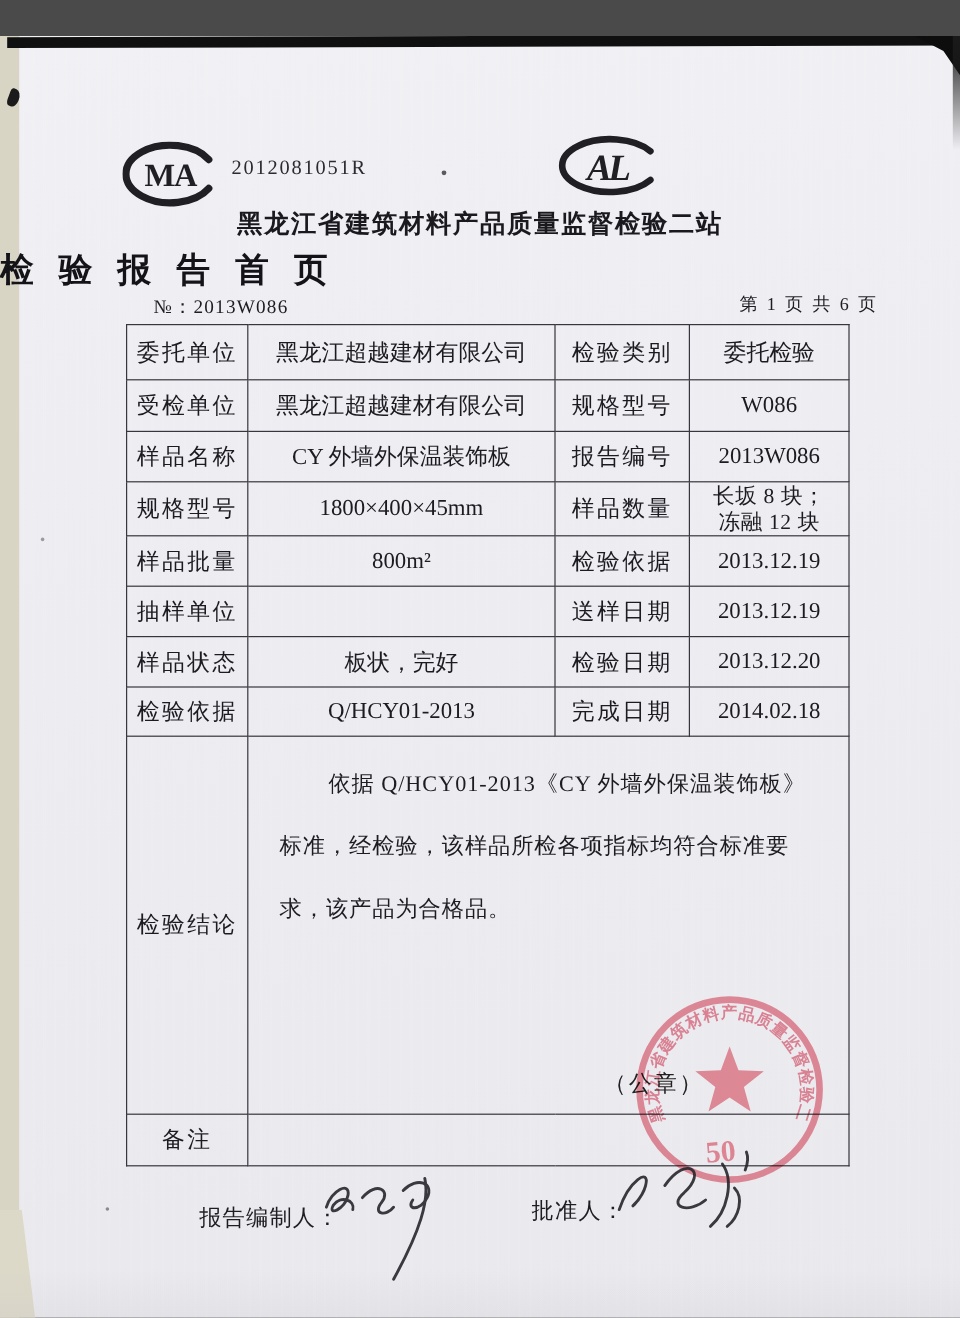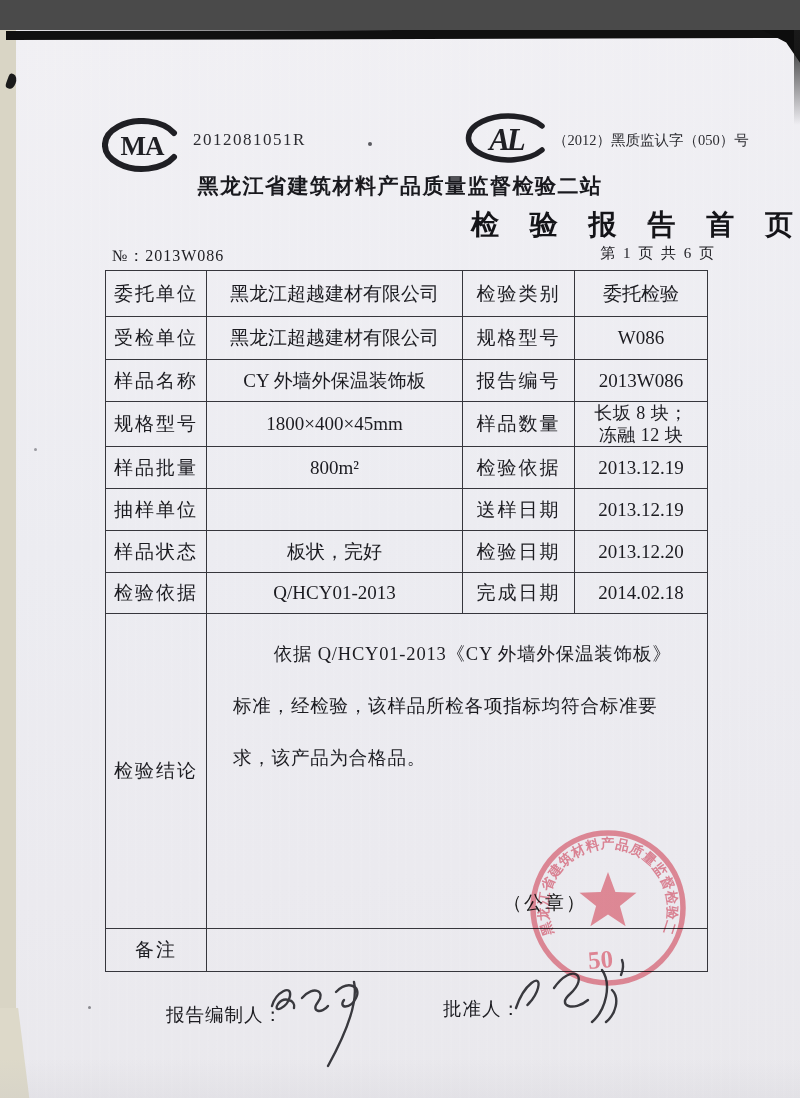--- a/index.html
+++ b/index.html
@@ -32,23 +32,23 @@
   .bottom-shade{position:absolute;left:0;bottom:0;width:800px;height:70px;
     background:linear-gradient(180deg,rgba(0,0,0,0),rgba(190,188,196,.28));}
 
   
   .cma-logo{position:absolute;left:102px;top:88px;}
   .cal-logo{position:absolute;left:462px;top:82px;}
   .cma-code{position:absolute;left:193px;top:100px;font-size:17px;letter-spacing:1.5px;color:#2b2b30;}
   .cal-code{position:absolute;left:553px;top:101px;font-size:14.5px;color:#2b2b30;}
   .org-name{position:absolute;left:0;top:142px;width:800px;text-align:center;
     font-size:21px;font-weight:bold;letter-spacing:1.5px;color:#19191e;}
-  .doc-title{position:absolute;left:0;top:176px;width:800px;text-align:right;
-    font-size:28px;font-weight:bold;letter-spacing:7px;color:#141418;font-family:Liberation Mono, monospace;}
-  .no-line{position:absolute;left:112px;top:216px;width:602px;height:22px;}
+  .doc-title{position:absolute;left:0;top:176px;width:800px;text-align:left;
+    font-size:28px;font-weight:bold;letter-spacing:7px;color:#141418;}
+  .no-line{position:absolute;left:128px;top:216px;width:602px;height:22px;}
   .report-no{position:absolute;left:0;top:0;font-size:16px;letter-spacing:1px;}
   .page-info{position:absolute;right:-2px;top:-2px;font-size:15px;letter-spacing:2px;}
 
   
   table.report{position:absolute;left:105px;top:240px;width:602px;
     border-collapse:collapse;table-layout:fixed;}
   table.report td{border:1.5px solid #36363c;text-align:center;vertical-align:middle;
     font-size:19px;color:#1b1b20;padding:0 2px;}
   table.report .lbl{letter-spacing:2px;}
   .r1 td{height:45px;} .r2 td{height:42px;} .r3 td{height:41px;} .r4 td{height:44px;}
@@ -88,21 +88,20 @@
   <svg class="cma-logo" width="80" height="56" viewBox="0 0 80 56">
     <path d="M72,15 A37,24 0 1 0 72,39" fill="none" stroke="#1f1f24" stroke-width="6" stroke-linecap="round"></path>
     <text x="40" y="37" text-anchor="middle" font-size="27" font-weight="bold" font-family="Liberation Serif, DejaVu Serif, serif" fill="#1f1f24" letter-spacing="-1">MA</text>
   </svg>
   <span class="cma-code">2012081051R</span>
 
   <svg class="cal-logo" width="88" height="54" viewBox="0 0 88 54">
     <path d="M80,14 A40,22 0 1 0 80,38" fill="none" stroke="#1f1f24" stroke-width="5.5" stroke-linecap="round"></path>
     <text x="44" y="38" text-anchor="middle" font-size="31" font-weight="bold" font-style="italic" font-family="Liberation Serif, DejaVu Serif, serif" fill="#1f1f24" letter-spacing="-3">AL</text>
   </svg>
-  <span class="cal-code">（2012）黑质监认字（050）号</span>
 
   <div class="org-name">黑龙江省建筑材料产品质量监督检验二站</div>
   <div class="doc-title">检 验 报 告 首 页</div>
 
   <div class="no-line">
     <span class="report-no">№：2013W086</span>
     <span class="page-info">第 1 页 共 6 页</span>
   </div>
 
   <table class="report">

